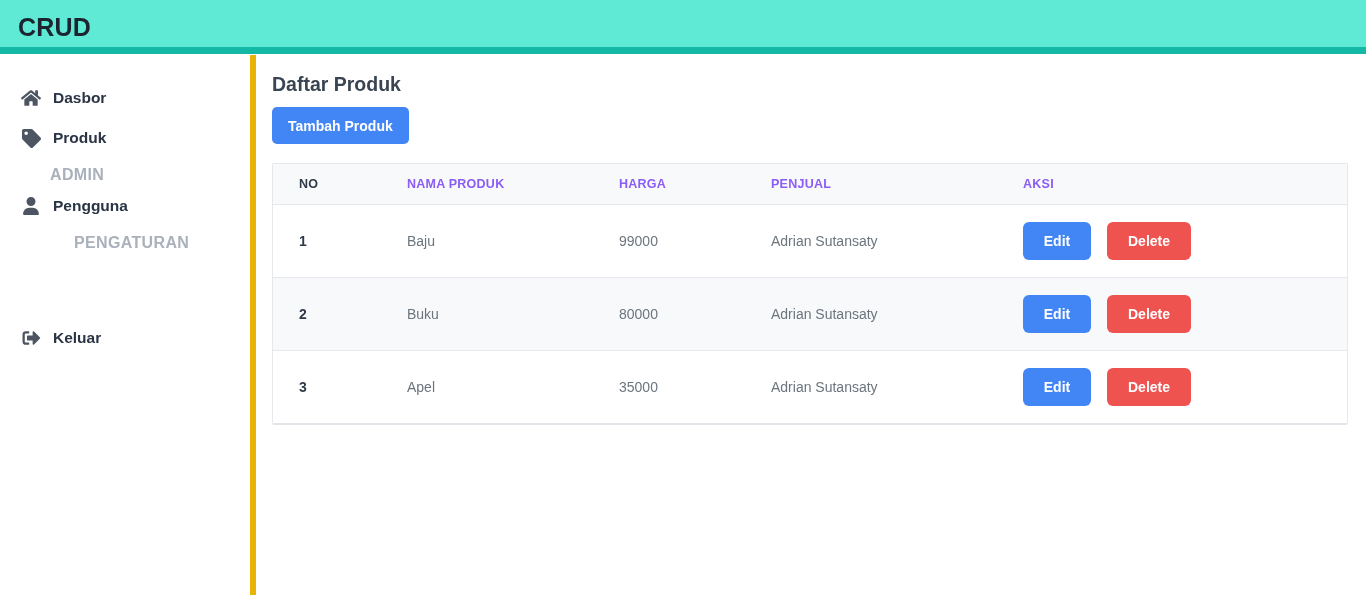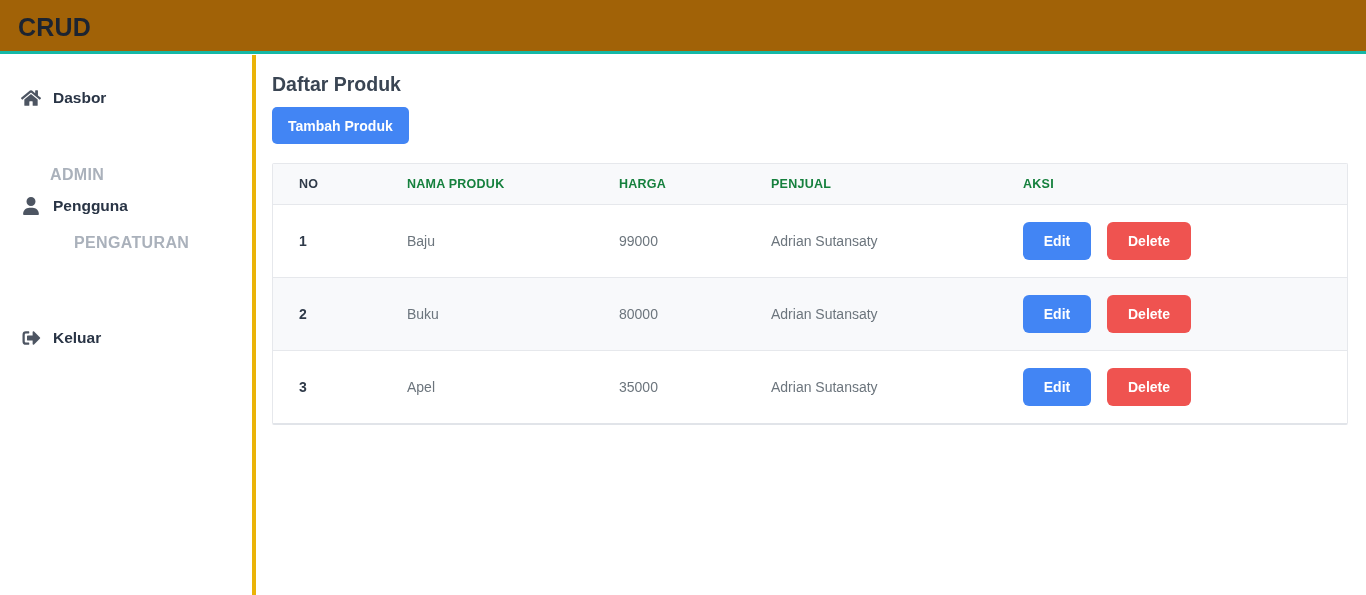--- a/index.html
+++ b/index.html
@@ -10,39 +10,39 @@
     background: #ffffff;
     font-family: "Liberation Sans", "DejaVu Sans", sans-serif;
     overflow: hidden;
   }
 
   
   #topbar {
     position: absolute;
     left: 0; top: 0;
     width: 1366px; height: 54px;
-    background: #a16207;
-    border-bottom: 3px solid #14b8a6;
+    background: #5eead4;
+    border-bottom: 7px solid #14b8a6;
   }
   #brand {
     position: absolute;
     left: 18px; top: 13px;
     font-size: 25px;
     font-weight: 700;
     color: #1c2431;
     letter-spacing: 0.2px;
   }
 
   
   #sidebar {
     position: absolute;
     left: 0; top: 55px;
     width: 256px; height: 540px;
     background: #ffffff;
-    border-right: 4px solid #eab308;
+    border-right: 6px solid #eab308;
   }
   .nav-item {
     position: absolute;
     left: 0;
     width: 256px; height: 32px;
     display: flex;
     align-items: center;
     cursor: pointer;
   }
   .nav-icon {
@@ -118,21 +118,21 @@
   }
   table { width: 100%; border-collapse: collapse; table-layout: fixed; }
 
   thead tr { background: #f8f9fb; }
   thead th {
     height: 40px;
     text-align: left;
     vertical-align: middle;
     font-size: 12.5px;
     font-weight: 700;
-    color: #15803d;
+    color: #8b5cf6;
     letter-spacing: 0.25px;
     padding: 0;
     border-bottom: 1px solid #e6e8ec;
   }
 
   tbody tr { height: 73px; }
   tbody tr.striped { background: #f8f9fb; }
   tbody tr + tr td { border-top: 1px solid #e6e8ec; }
   tbody td {
     vertical-align: middle;
@@ -170,20 +170,28 @@
 </div>
 
 <nav id="sidebar">
     <div class="nav-item" style="top: 27px;">
       <span class="nav-icon">
         <svg width="20" height="18" viewBox="0 0 576 512">
           <path d="M280.4 148.3L96 300.1V464a16 16 0 0016 16l112-.3a16 16 0 0016-16V364a16 16 0 0116-16h64a16 16 0 0116 16v99.6a16 16 0 0016 16.1L464 480a16 16 0 0016-16V300L295.7 148.3a12.2 12.2 0 00-15.3 0zM571.6 251.5L488 182.6V44.1a12 12 0 00-12-12h-56a12 12 0 00-12 12v72.6L318.5 43a48 48 0 00-61 0L4.3 251.5a12 12 0 00-1.6 16.9l25.5 31A12 12 0 0045.2 301l235.2-193.7a12.2 12.2 0 0115.3 0L530.9 301a12 12 0 0016.9-1.6l25.5-31a12 12 0 00-1.7-16.9z"></path>
         </svg>
       </span>
       <span class="nav-label">Dasbor</span>
+    </div>
+    <div class="nav-item" style="top: 67px;">
+      <span class="nav-icon">
+        <svg width="19" height="19" viewBox="0 0 512 512">
+          <path d="M0 252.1V48C0 21.5 21.5 0 48 0h204.1a48 48 0 0133.9 14.1l211.9 211.9c18.7 18.7 18.7 49.1 0 67.9L293.9 497.9c-18.7 18.7-49.1 18.7-67.9 0L14.1 286A48 48 0 010 252.1zM112 64a48 48 0 100 96 48 48 0 000-96z"></path>
+        </svg>
+      </span>
+      <span class="nav-label">Produk</span>
     </div>
     <div class="nav-section" style="top: 111px;">ADMIN</div>
     <div class="nav-item" style="top: 135px;">
       <span class="nav-icon">
         <svg width="16" height="18" viewBox="0 0 448 512">
           <path d="M224 256A128 128 0 10224 0a128 128 0 000 256zm-45.7 48C79.8 304 0 383.8 0 482.3 0 498.7 13.3 512 29.7 512h388.6c16.4 0 29.7-13.3 29.7-29.7C448 383.8 368.2 304 269.7 304h-91.4z"></path>
         </svg>
       </span>
       <span class="nav-label">Pengguna</span>
     </div>

